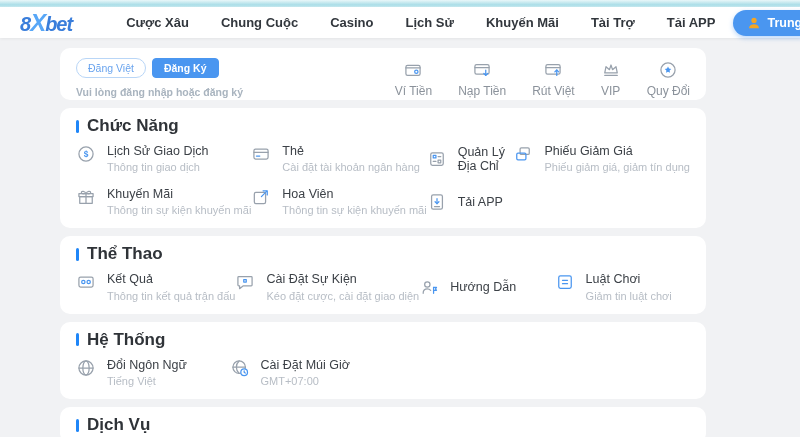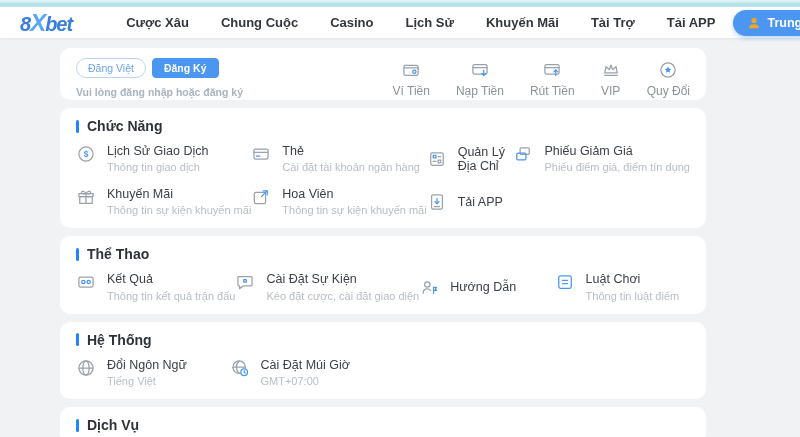--- a/index.html
+++ b/index.html
@@ -42,21 +42,21 @@
   .acc-btn-outline { border:1px solid #b9d6f7; color:#6aa4ee; background:#fff; font-size:10.5px; padding:3px 11px; border-radius:12px; cursor:pointer; }
   .acc-btn-filled { border:1px solid var(--accent); background:var(--accent); color:#fff; font-size:10.5px; font-weight:bold; padding:3px 11px; border-radius:4px; cursor:pointer; }
   .account-hint { font-size:10.5px; color:#a9b4bf; margin-top:8px;font-weight:bold; }
   .quick-actions { display:flex; gap:26px; padding-top:2px; }
   .quick-action { display:flex; flex-direction:column; align-items:center; cursor:pointer; }
   .quick-action .qa-label { font-size:12px; color:#8b929b; margin-top:4px; white-space:nowrap; }
   
   .section-card { padding:11px 16px 11px; }
   .section-header { display:flex; align-items:center; gap:8px; height:14px; }
   .section-bar { width:3px; height:13px; border-radius:2px; background:#1f86f8; }
-  .section-title { font-size:14px; font-weight:bold; color:#2f3338; }
+  .section-title { font-size:17px; font-weight:bold; color:#2f3338; }
   .section-grid {
     display:grid; grid-template-columns:repeat(4,1fr);
     row-gap:12px; margin-top:11px;
   }
   .menu-item { display:flex; gap:11px; cursor:pointer; align-items:flex-start; min-height:28px; }
   .menu-item.center { align-items:center; }
   .menu-icon { flex:0 0 20px; height:20px; }
   .mi-title { font-size:12.5px; color:#3c4147; line-height:1.15; }
   .mi-sub { font-size:11px; color:#b7bdc5; margin-top:3px; line-height:1.2; white-space:nowrap; }
   svg { display:block; }
@@ -132,21 +132,21 @@
 
   <div class="quick-action">
     <span class="qa-icon">
             <svg width="20" height="20" viewBox="0 0 24 24" fill="none" stroke="#98a1ac" stroke-width="1.5" stroke-linecap="round" stroke-linejoin="round">
               <rect x="3.5" y="5.5" width="17" height="11.5" rx="2"></rect>
               <path d="M3.5 9h17"></path>
               <path d="M16.5 18.5V12" stroke="#4a96f0"></path>
               <path d="M14.2 14.3l2.3-2.3 2.3 2.3" stroke="#4a96f0"></path>
             </svg>
           </span>
-    <span class="qa-label">Rút Tiền</span>
+    <span class="qa-label">Rút Việt</span>
   </div>
 
   <div class="quick-action">
     <span class="qa-icon">
             <svg width="20" height="20" viewBox="0 0 24 24" fill="none" stroke="#98a1ac" stroke-width="1.5" stroke-linecap="round" stroke-linejoin="round">
               <path d="M4.5 18.5h15"></path>
               <path d="M4.5 15.5L6 8l4.2 3.6L12 6l1.8 5.6L18 8l1.5 7.5z"></path>
             </svg>
           </span>
     <span class="qa-label">VIP</span>
@@ -214,21 +214,21 @@
 
   <div class="menu-item">
     <span class="menu-icon">
               <svg width="20" height="20" viewBox="0 0 24 24" fill="none" stroke="#98a1ac" stroke-width="1.5" stroke-linecap="round" stroke-linejoin="round">
                 <rect x="8.5" y="4.5" width="11" height="8" rx="1.5"></rect>
                 <rect x="4.5" y="11" width="11" height="8" rx="1.5" stroke="#4a96f0"></rect>
               </svg>
             </span>
     <span class="mi-text">
       <div class="mi-title">Phiếu Giảm Giá</div>
-    <div class="mi-sub">Phiếu điểm giá, điểm tín dụng</div>
+    <div class="mi-sub">Phiếu giảm giá, giảm tín dụng</div>
             </span>
   </div>
 
   <div class="menu-item">
     <span class="menu-icon">
               <svg width="20" height="20" viewBox="0 0 24 24" fill="none" stroke="#98a1ac" stroke-width="1.5" stroke-linecap="round" stroke-linejoin="round">
                 <path d="M4.5 11.5h15v8h-15z"></path>
                 <path d="M3.5 8h17v3.5h-17z"></path>
                 <path d="M12 8v11.5"></path>
                 <path d="M12 8c-1.2-3.2-5.5-3.6-5.5-1.4S9.5 8 12 8zm0 0c1.2-3.2 5.5-3.6 5.5-1.4S14.5 8 12 8z"></path>
@@ -320,21 +320,21 @@
 
   <div class="menu-item">
     <span class="menu-icon">
               <svg width="20" height="20" viewBox="0 0 24 24" fill="none" stroke="#98a1ac" stroke-width="1.5" stroke-linecap="round" stroke-linejoin="round">
                 <rect x="4.5" y="4.5" width="15" height="15" rx="2" stroke="#4a96f0"></rect>
                 <path d="M9 10h6M9 14h6" stroke="#4a96f0"></path>
               </svg>
             </span>
     <span class="mi-text">
       <div class="mi-title">Luật Chơi</div>
-    <div class="mi-sub">Thông tin luật điểm</div>
+    <div class="mi-sub">Giảm tin luật chơi</div>
             </span>
   </div>
 </div>
   </div>
 
   <div class="card section-card">
     <div class="section-header">
       <span class="section-bar"></span>
       <span class="section-title">Hệ Thống</span>
     </div>

